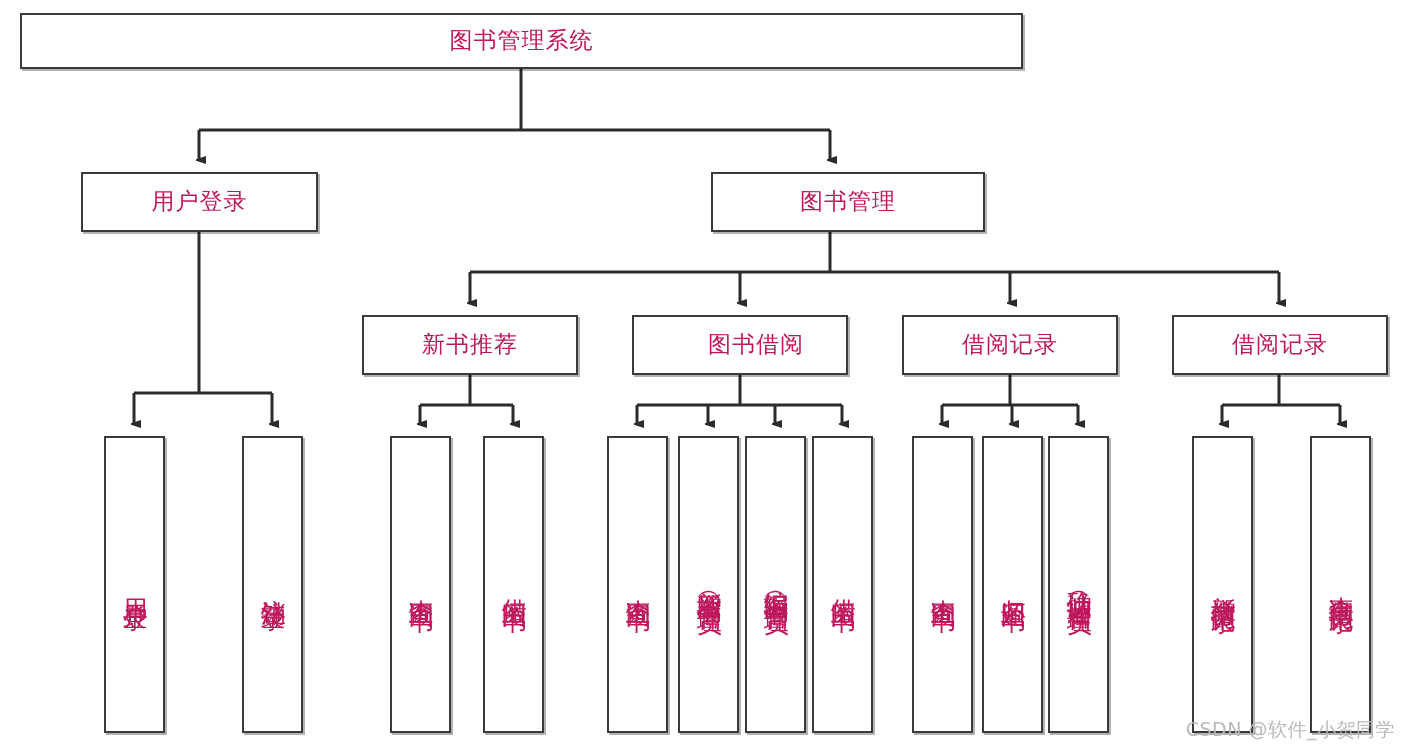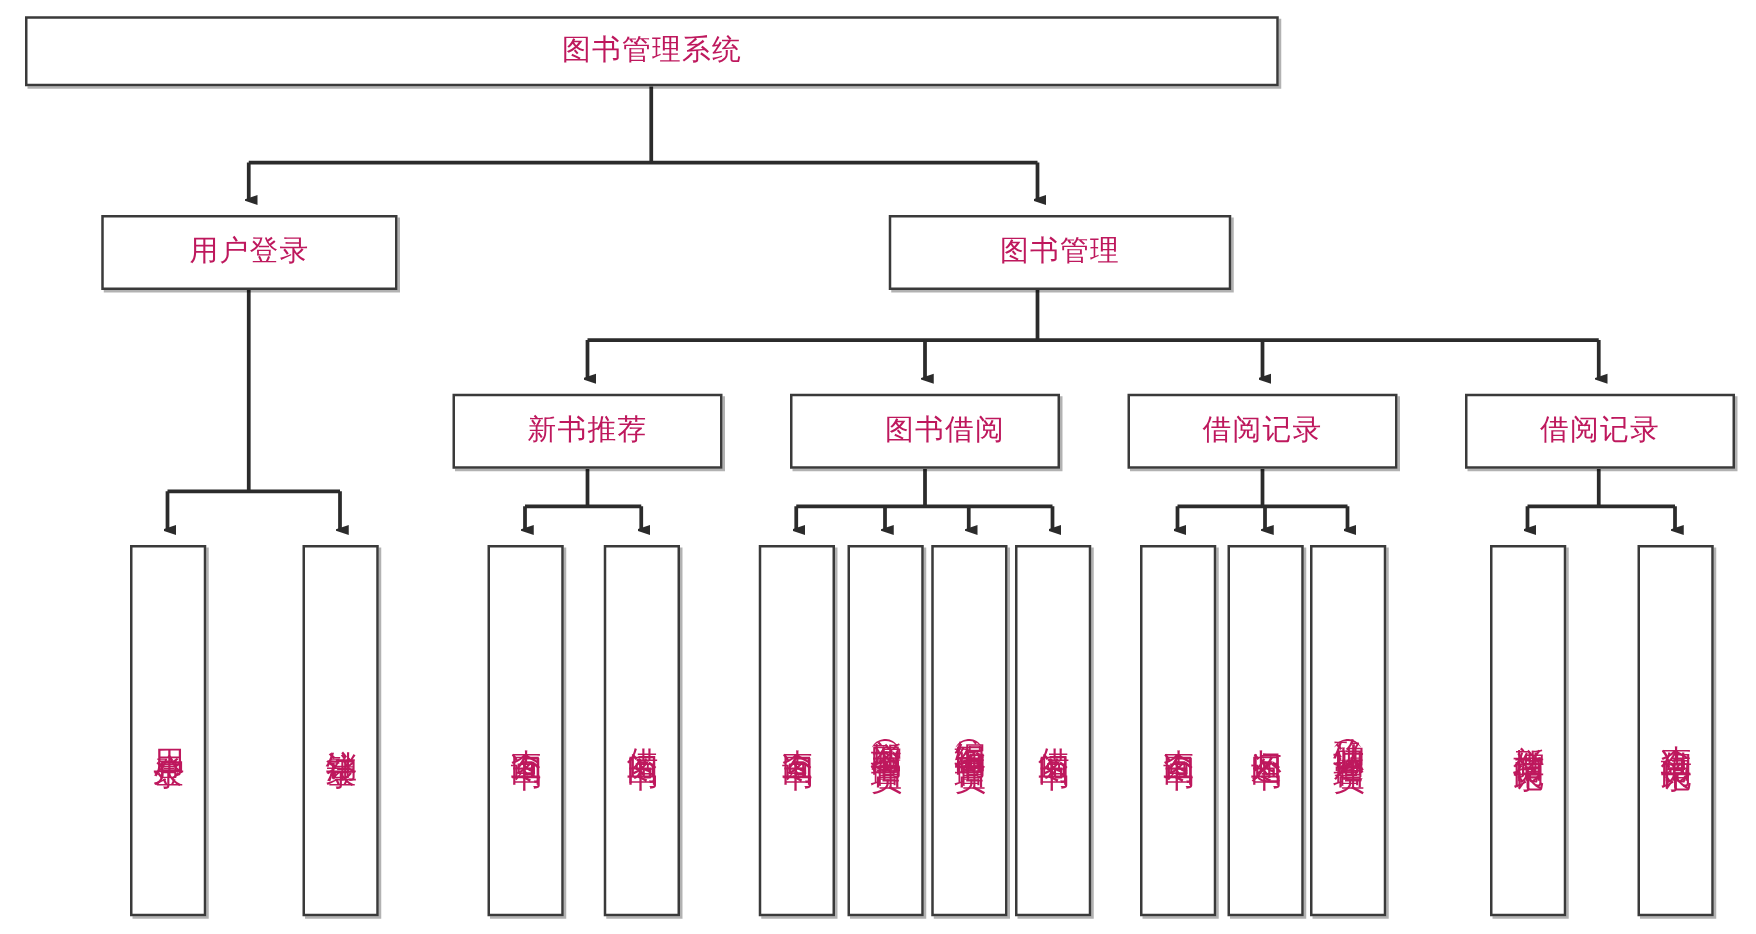--- a/index.html
+++ b/index.html
@@ -181,14 +181,15 @@
     <span class="lbl">确认归还（管理员）</span>
   </div>
 
   <div class="node leaf" style="left:1192px;top:436px;width:61px;height:297px;">
     <span class="lbl">新增借阅记录</span>
   </div>
   <div class="node leaf" style="left:1310px;top:436px;width:61px;height:297px;">
     <span class="lbl">查询借阅记录</span>
   </div>
 
+  <div id="watermark">CSDN @软件_小贺同学</div>
 
 </div>
 
 </body></html>

